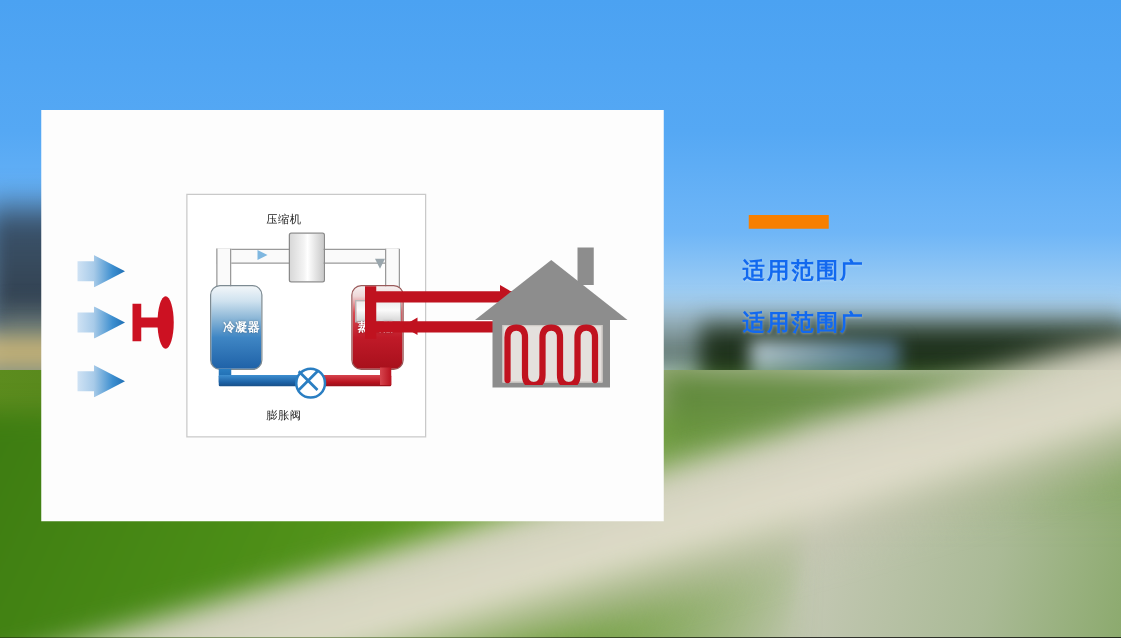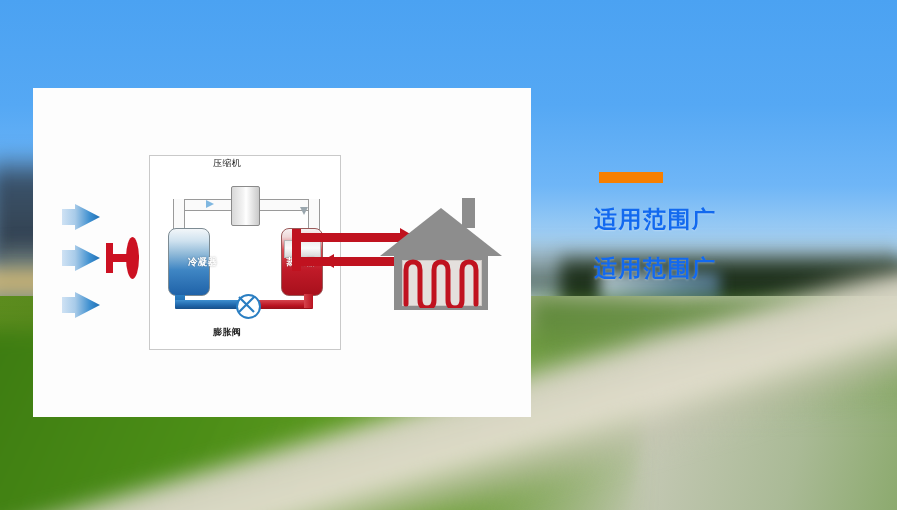--- a/index.html
+++ b/index.html
@@ -112,22 +112,22 @@
   .fan .bar{position:absolute;left:0;top:6px;width:7px;height:30px;background:#cc1122;}
   .fan .shaft{position:absolute;left:6px;top:17px;width:16px;height:8px;background:#cc1122;}
   .fan .blade{position:absolute;left:20px;top:0;width:13px;height:42px;background:#cc1122;border-radius:50%/50%;}
 
   
   .schem{
     position:absolute;left:149px;top:155px;width:190px;height:193px;
     border:1px solid #c9c9c9;background:#ffffff;
   }
   .lbl{position:absolute;color:#222;font-size:9px;letter-spacing:.4px;white-space:nowrap;}
-  .lbl-comp{left:213px;top:157px;}
-  .lbl-valve{left:213px;top:326px;font-weight:bold;}
+  .lbl-comp{left:213px;top:169px;}
+  .lbl-valve{left:213px;top:326px;}
 
   
   .gpipe{position:absolute;background:#fafafa;border:1px solid #9a9a9a;}
   .gp-top-l{left:173px;top:199px;width:58px;height:10px;border-right:none;}
   .gp-top-r{left:258px;top:199px;width:60px;height:10px;border-left:none;}
   .gp-ll{left:173px;top:199px;width:10px;height:46px;border-bottom:none;border-top:none;}
   .gp-rr{left:308px;top:199px;width:10px;height:46px;border-bottom:none;border-top:none;}
   .gp-arrow-l{
     position:absolute;left:206px;top:200px;width:0;height:0;
     border-top:4px solid transparent;border-bottom:4px solid transparent;
@@ -146,24 +146,23 @@
     border:1px solid #8a8a8a;border-radius:2px;
   }
 
   
   .cond{
     position:absolute;left:168px;top:228px;width:40px;height:66px;
     border:1px solid #7d8b93;border-radius:8px;
     background:linear-gradient(180deg,#f2f6f9 0%,#cfe2ef 18%,#8fb9d8 38%,#3f86c4 62%,#1f62a8 100%);
   }
   .cond-lbl{
-    position:absolute;left:168px;top:256px;width:40px;text-align:left;
+    position:absolute;left:168px;top:256px;width:40px;text-align:right;
     color:#fff;font-size:9.5px;font-weight:bold;letter-spacing:.3px;
     text-shadow:0 0 2px rgba(0,0,0,.35);
-    padding-left:20px;
   }
 
   
   .evap{
     position:absolute;left:281px;top:228px;width:40px;height:66px;
     border:1px solid #9a5a5a;border-radius:8px;
     background:linear-gradient(180deg,#f6f0f0 0%,#efd8d8 12%,#d94a52 32%,#c01a28 62%,#a8101c 100%);
   }
   .evap-lbl{
     position:absolute;left:281px;top:256px;width:40px;text-align:center;
@@ -237,21 +236,21 @@
   
   .title{
     position:absolute;left:594px;top:126px;
     color:#1269ef;font-size:30px;font-weight:bold;letter-spacing:2px;
     text-shadow:0 1px 2px rgba(255,255,255,.35);
     white-space:nowrap;
   }
   .rule{position:absolute;left:599px;top:172px;width:64px;height:11px;background:#f77f00;}
   .bullets{position:absolute;left:594px;top:204px;}
   .bullet{
-    color:#1269ef;font-size:23px;font-weight:bold;letter-spacing:1.5px;
+    color:#1269ef;font-size:18px;font-weight:bold;letter-spacing:1.5px;
     margin-bottom:18px;white-space:nowrap;
     text-shadow:0 1px 2px rgba(255,255,255,.3);
   }
 </style>
 </head>
 <body>
 
 <div id="slide">
 
   <div class="bg">

